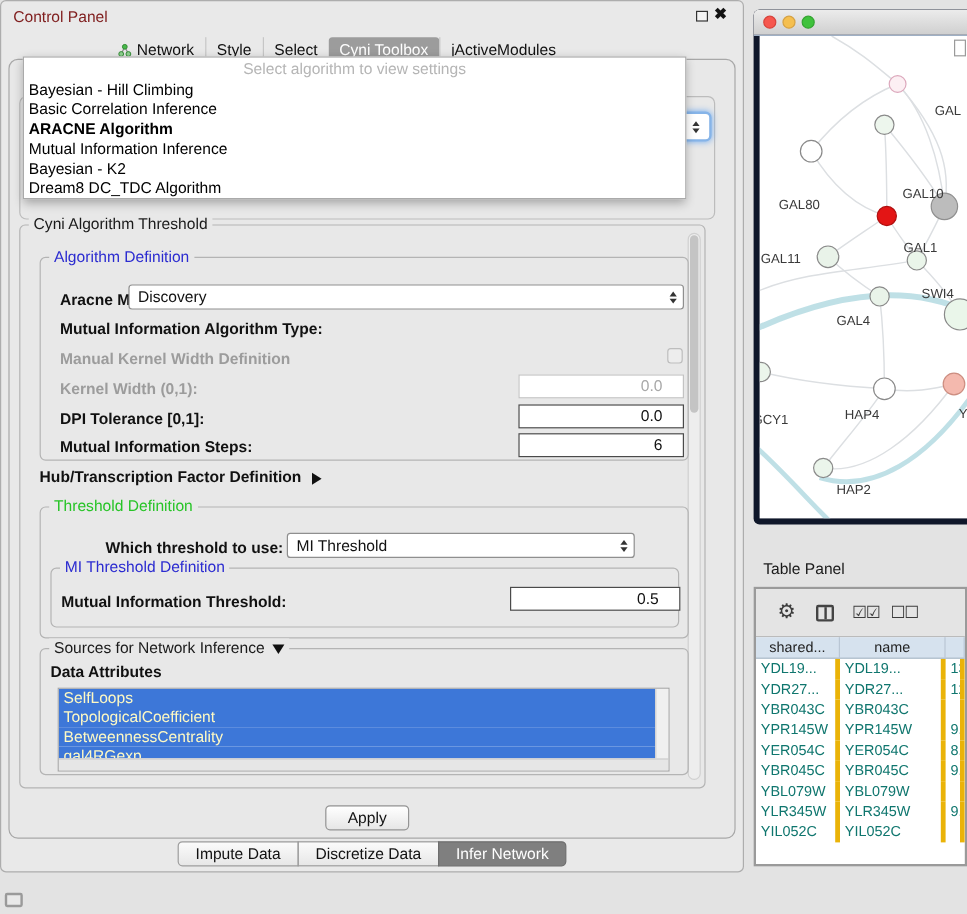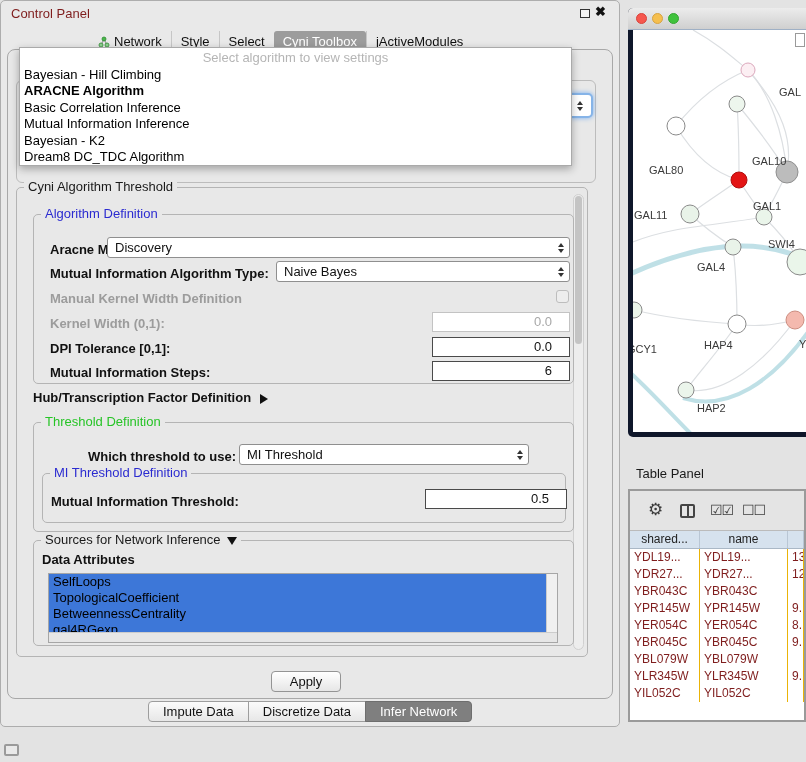--- a/index.html
+++ b/index.html
@@ -71,21 +71,21 @@
     text-align:right; padding-right:17px; line-height:18px; color:#111;
   }
   .field.dis { border-color:#c3c3c3; color:#a8a8a8; }
   .checkbox { position:absolute; width:13px; height:13px; background:#ededed; border:1px solid #bdbdbd; border-radius:3px; }
   .tri-right { display:inline-block; width:0; height:0; border-top:5px solid transparent; border-bottom:5px solid transparent; border-left:8px solid #111; margin-left:9px; vertical-align:middle; }
   .tri-down { display:inline-block; width:0; height:0; border-left:5px solid transparent; border-right:5px solid transparent; border-top:8px solid #111; margin-left:6px; vertical-align:middle; }
   .hub-row { position:absolute; left:16px; top:202px; font-size:13px; font-weight:bold; white-space:nowrap; }
   
   .attr-list { position:absolute; left:14px; top:32px; width:510px; height:70px; background:#fff; border:1px solid #a6a6a6; overflow:hidden; }
   .attr-rows { position:absolute; left:0; top:0; right:11px; bottom:10px; overflow:hidden; }
-  .attr-item { height:16px; line-height:16px; font-size:13px; color:#000000; background:#3d77d8; padding-left:4px; white-space:nowrap; }
+  .attr-item { height:16px; line-height:16px; font-size:13px; color:#fef9c3; background:#3d77d8; padding-left:4px; white-space:nowrap; }
   .attr-vscroll { position:absolute; right:0; top:0; bottom:10px; width:11px; background:#f0f0f0; border-left:1px solid #ccc; }
   .attr-hscroll { position:absolute; left:0; right:0; bottom:0; height:10px; background:#e6e6e6; border-top:1px solid #ccc; }
   .apply {
     position:absolute; left:263px; top:621px; width:70px; height:21px;
     background:linear-gradient(#ffffff,#e6e6e6); border:1px solid #949494; border-radius:4px;
     font-size:13px; font-family:"Liberation Sans",sans-serif; color:#111;
   }
   
   .bottom-tabs { position:absolute; left:147px; top:700px; height:21px; display:flex; }
   .bseg {
@@ -117,21 +117,21 @@
   .ttoolbar { position:absolute; left:0; top:0; right:0; height:40px; background:#e4e4e4; border-bottom:1px solid #bbb; }
   .ticon { position:absolute; top:11px; font-size:14px; color:#3c3c3c; }
   .ticon.gear { left:18px; font-size:17px; top:8px; }
   .colicon { position:absolute; left:50px; top:13px; width:15px; height:14px; border:2px solid #444; border-radius:2px; }
   .colhalf { position:absolute; left:5px; top:0; bottom:0; width:2px; background:#444; }
   .ticon.checks { left:80px; letter-spacing:-1px; }
   .ticon.unchecks { left:112px; letter-spacing:-1px; }
   .thead { position:absolute; left:0; top:40px; right:0; height:18px; display:flex; background:#d6e2ee; border-bottom:1px solid #aab8c6; }
   .trows { position:absolute; left:0; top:58px; right:0; bottom:0; overflow:hidden; }
   .trow { display:flex; height:17px; background:#fff; }
-  .tcell { font-size:12px; line-height:17px; padding-left:4px; white-space:nowrap; overflow:hidden; border-right:1px solid #eab308; color:#7f1d1d; }
+  .tcell { font-size:12px; line-height:17px; padding-left:4px; white-space:nowrap; overflow:hidden; border-right:4px solid #eab308; color:#0f766e; }
   .tcell.h { line-height:17px; text-align:center; padding-left:0; border-right:1px solid #b9c6d4; color:#222; }
   .c1 { width:70px; } .c2 { width:88px; } .c3 { flex:1; }
   
   .corner-icon { position:absolute; left:4px; top:744px; width:15px; height:12px; border:2px solid #9a9a9a; background:#e9e9e9; border-radius:2px; }
 </style>
 </head>
 <body>
 
 <div class="ctrl">
   <div class="ctrl-titlebar">
@@ -169,22 +169,22 @@
 
     <div class="ghost-group"></div>
     <div class="focus-combo">
       <span class="arr-up"></span>
       <span class="arr-dn"></span>
     </div>
 
     <div class="popup">
       <div class="popup-prompt">Select algorithm to view settings</div>
       <div class="popup-item">Bayesian - Hill Climbing</div>
+      <div class="popup-item">Basic Correlation Inference</div>
       <div class="popup-item sel">ARACNE Algorithm</div>
-      <div class="popup-item">Basic Correlation Inference</div>
       <div class="popup-item">Mutual Information Inference</div>
       <div class="popup-item">Bayesian - K2</div>
       <div class="popup-item">Dream8 DC_TDC Algorithm</div>
     </div>
 
     <div class="group settings">
       <span class="group-title black">Cyni Algorithm Threshold</span>
       <div class="vscroll">
           <div class="vthumb"></div>
         </div>
@@ -195,27 +195,20 @@
         <span class="lbl" style="left:16px; top:27px;">Aracne Mode:</span>
         <div class="combo" style="left:73px; top:22px; width:463px; height:21px;">
           <span class="combo-val">Discovery</span>
           <span class="combo-arr">
               <span class="arr-up"></span>
               <span class="arr-dn"></span>
             </span>
         </div>
 
         <span class="lbl" style="left:16px; top:51px;text-align:right;">Mutual Information Algorithm Type:</span>
-        <div class="combo" style="left:242px; top:46px; width:294px; height:21px;">
-          <span class="combo-val">Naive Bayes</span>
-          <span class="combo-arr">
-              <span class="arr-up"></span>
-              <span class="arr-dn"></span>
-            </span>
-        </div>
 
         <span class="lbl dis" style="left:16px; top:76px;">Manual Kernel Width Definition</span>
         <span class="checkbox" style="left:522px; top:75px;"></span>
 
         <span class="lbl dis" style="left:16px; top:101px;">Kernel Width (0,1):</span>
         <div class="field dis" style="left:398px; top:97px; width:138px; height:20px;">0.0</div>
 
         <span class="lbl" style="left:16px; top:126px;">DPI Tolerance [0,1]:</span>
         <div class="field" style="left:398px; top:122px; width:138px; height:20px;">0.0</div>
 

